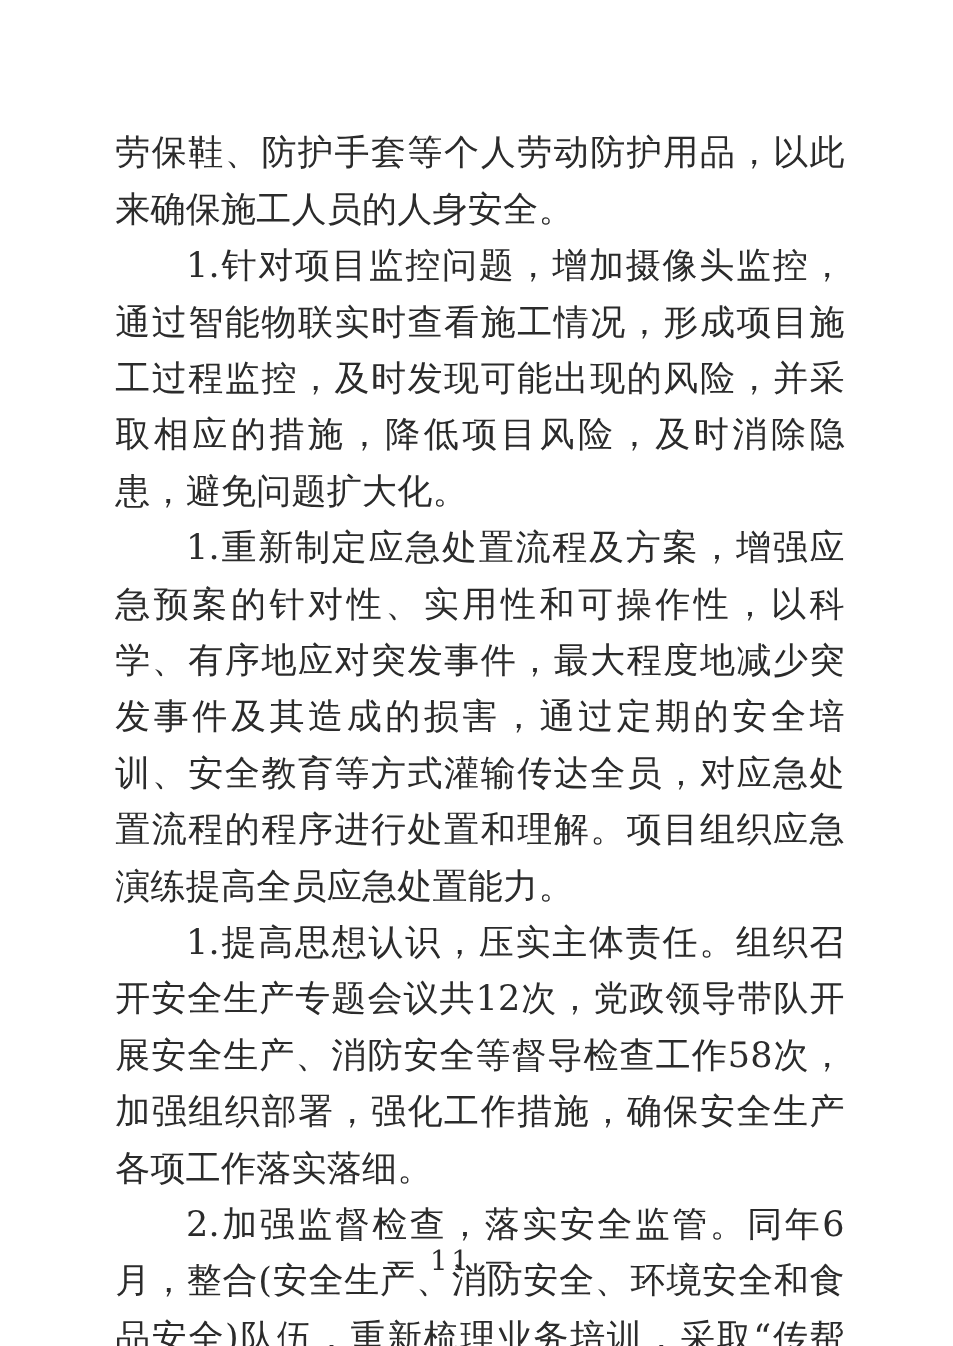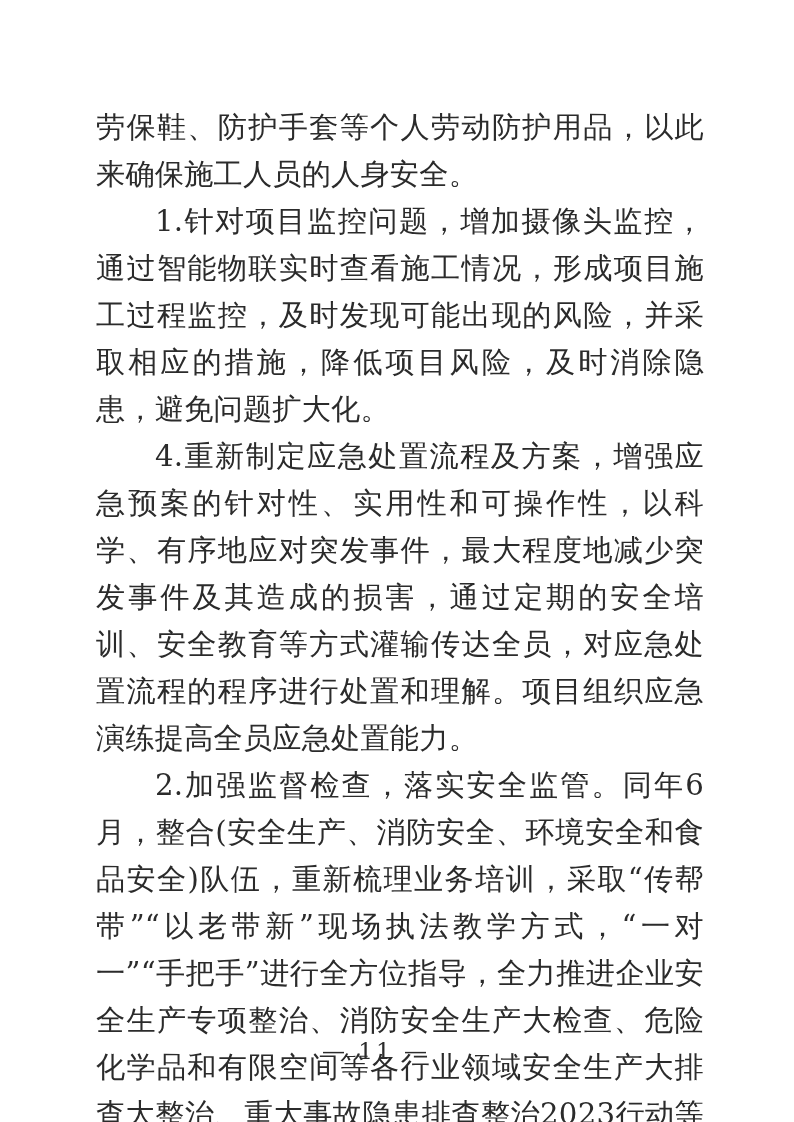--- a/index.html
+++ b/index.html
@@ -59,23 +59,24 @@
 <body>
 
 <div class="page">
 
   <div class="content">
 
     <p class="para">劳保鞋、防护手套等个人劳动防护用品，以此来确保施工人员的人身安全。</p>
 
     <p class="para indent">1.针对项目监控问题，增加摄像头监控，通过智能物联实时查看施工情况，形成项目施工过程监控，及时发现可能出现的风险，并采取相应的措施，降低项目风险，及时消除隐患，避免问题扩大化。</p>
 
-    <p class="para indent">4.重新制定应急处置流程及方案，增强应急预案的针对性、实用性和可操作性，以科学、有序地应对突发事件，最大程度地减少突发事件及其造成的损害，通过定期的安全培训、安全教育等方式灌输传达全员，对应急处置流程的程序进行处置和理解。项目组织应急演练提高全员应急处置能力。</p>
+    <p class="para indent">1.重新制定应急处置流程及方案，增强应急预案的针对性、实用性和可操作性，以科学、有序地应对突发事件，最大程度地减少突发事件及其造成的损害，通过定期的安全培训、安全教育等方式灌输传达全员，对应急处置流程的程序进行处置和理解。项目组织应急演练提高全员应急处置能力。</p>
 
 
+    <p class="para indent">1.提高思想认识，压实主体责任。组织召开安全生产专题会议共12次，党政领导带队开展安全生产、消防安全等督导检查工作58次，加强组织部署，强化工作措施，确保安全生产各项工作落实落细。</p>
 
     <p class="para indent">2.加强监督检查，落实安全监管。同年6月，整合(安全生产、消防安全、环境安全和食品安全)队伍，重新梳理业务培训，采取“传帮带”“以老带新”现场执法教学方式，“一对一”“手把手”进行全方位指导，全力推进企业安全生产专项整治、消防安全生产大检查、危险化学品和有限空间等各行业领域安全生产大排查大整治、重大事故隐患排查整治2023行动等专项整治工作，高密度开展安全生产领域专项监督检查，落</p>
 
   </div>
 
   <div class="page-number">— 11 —</div>
 
 </div>
 
 </body></html>

